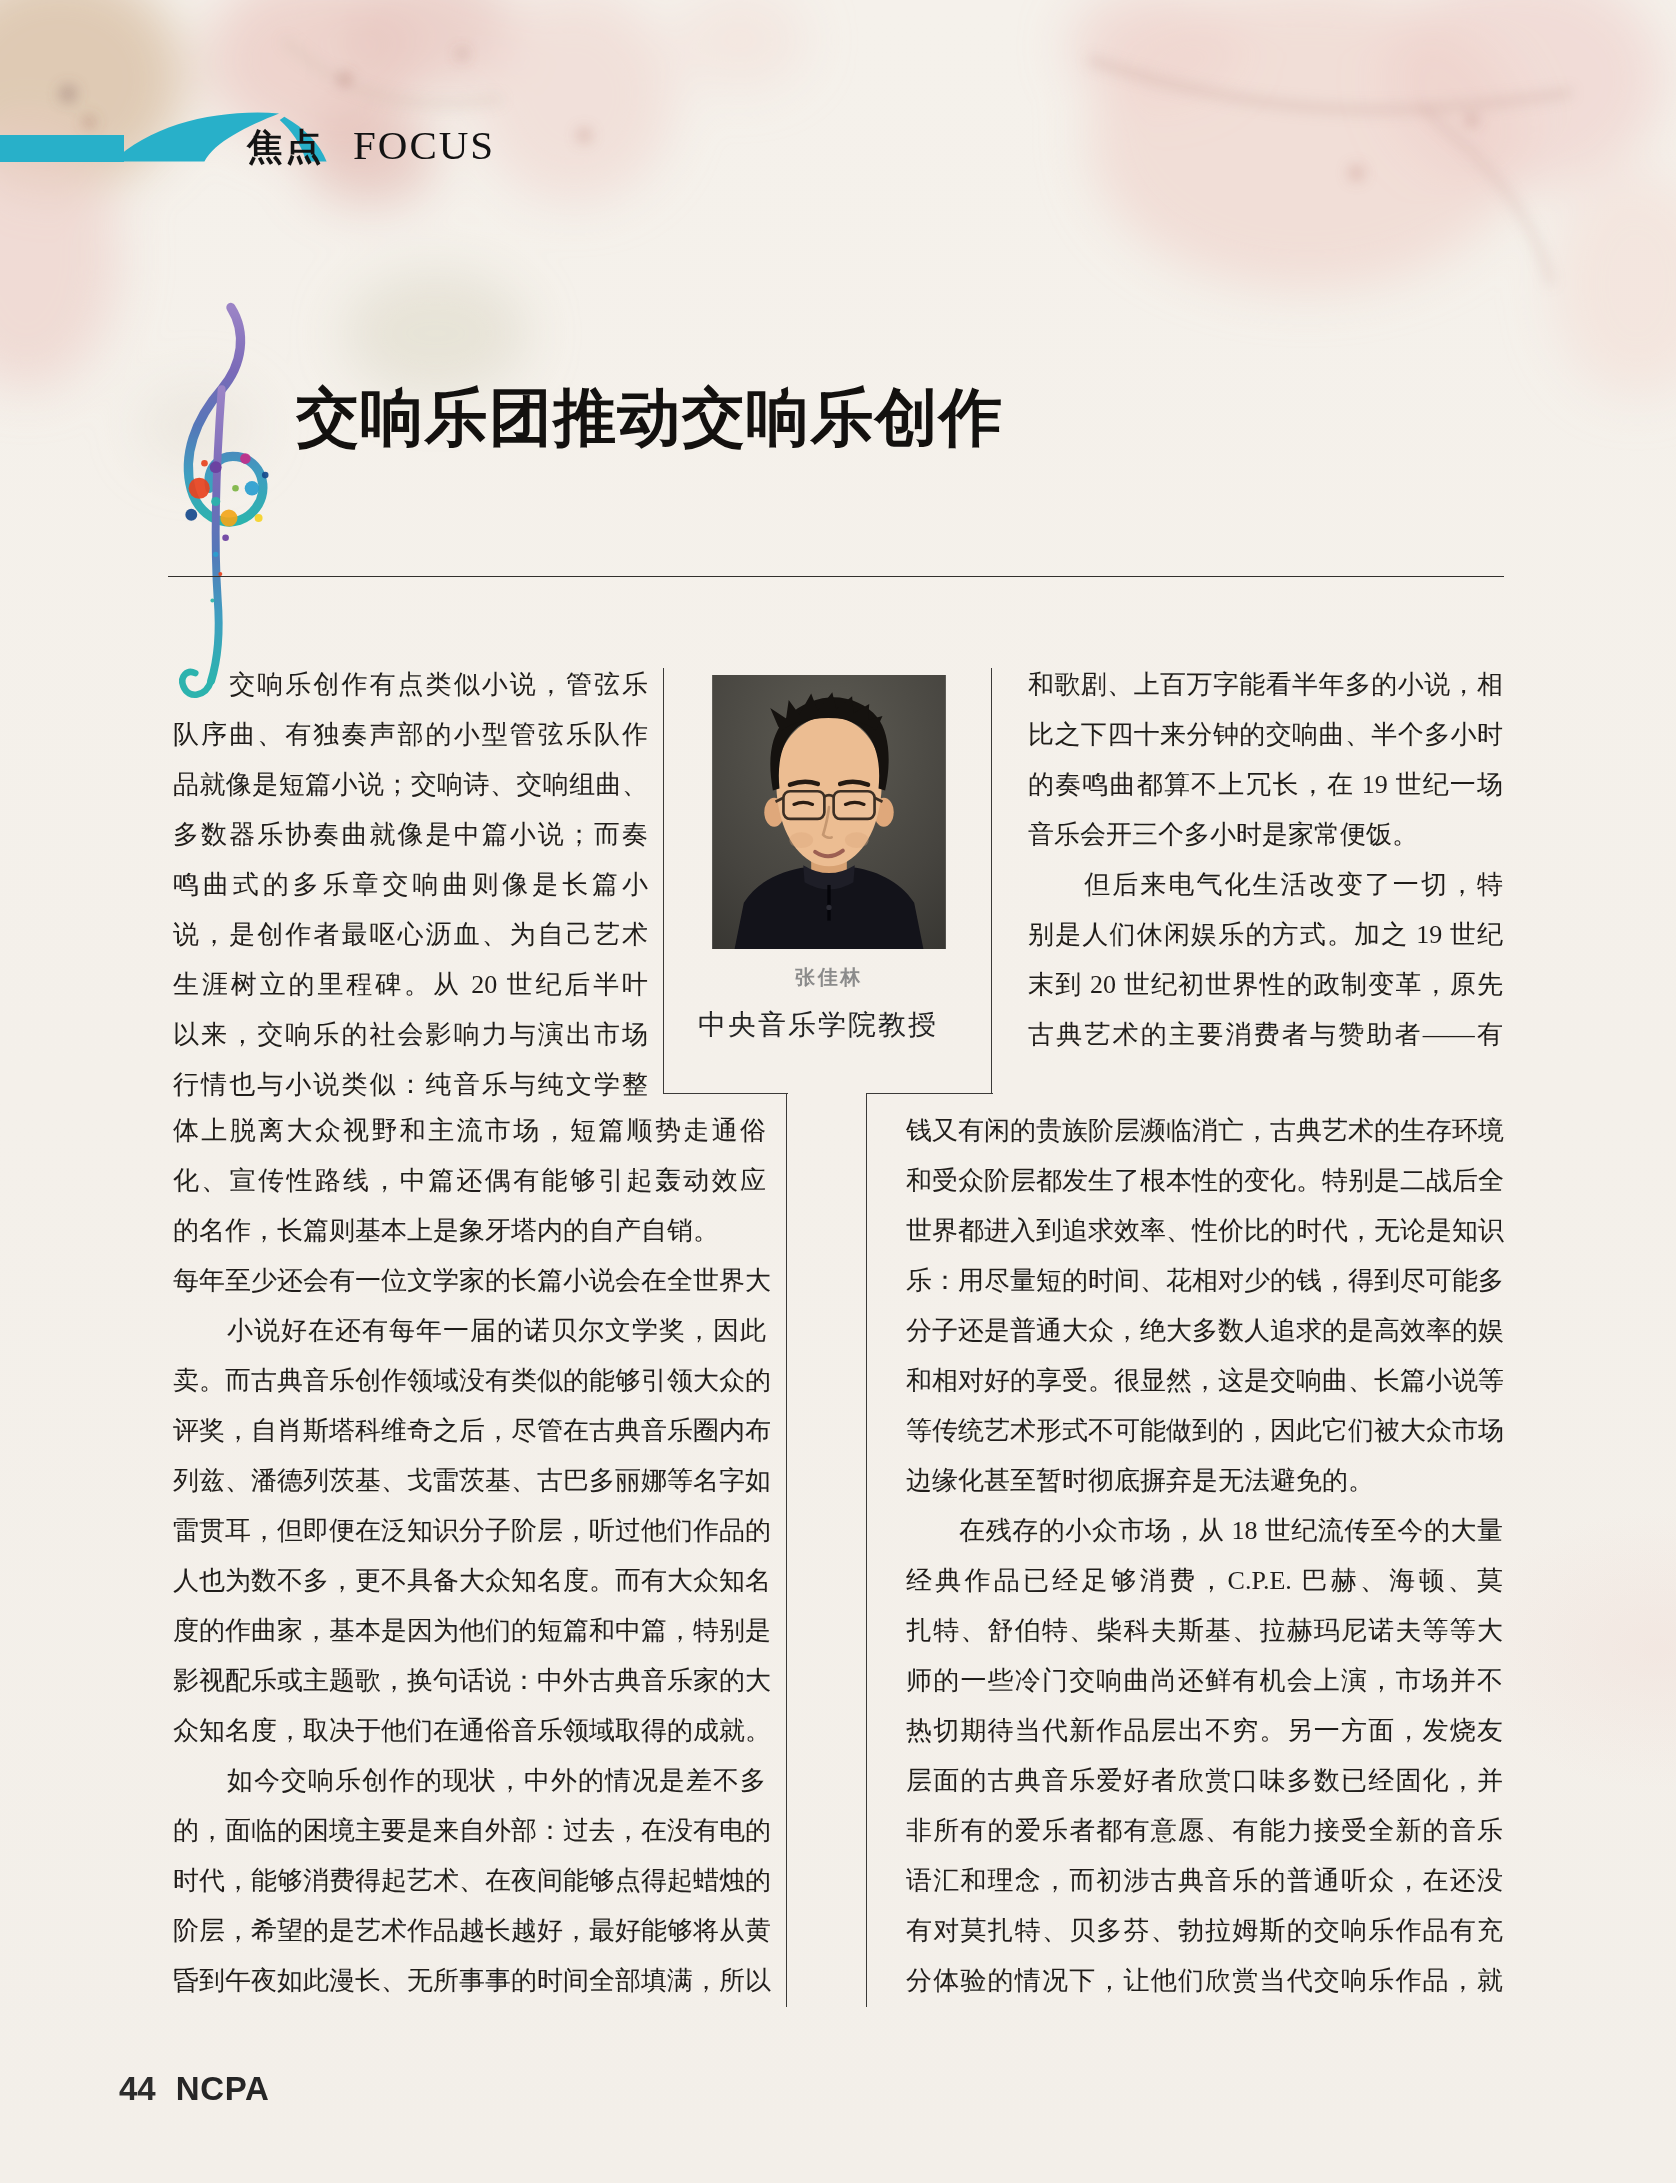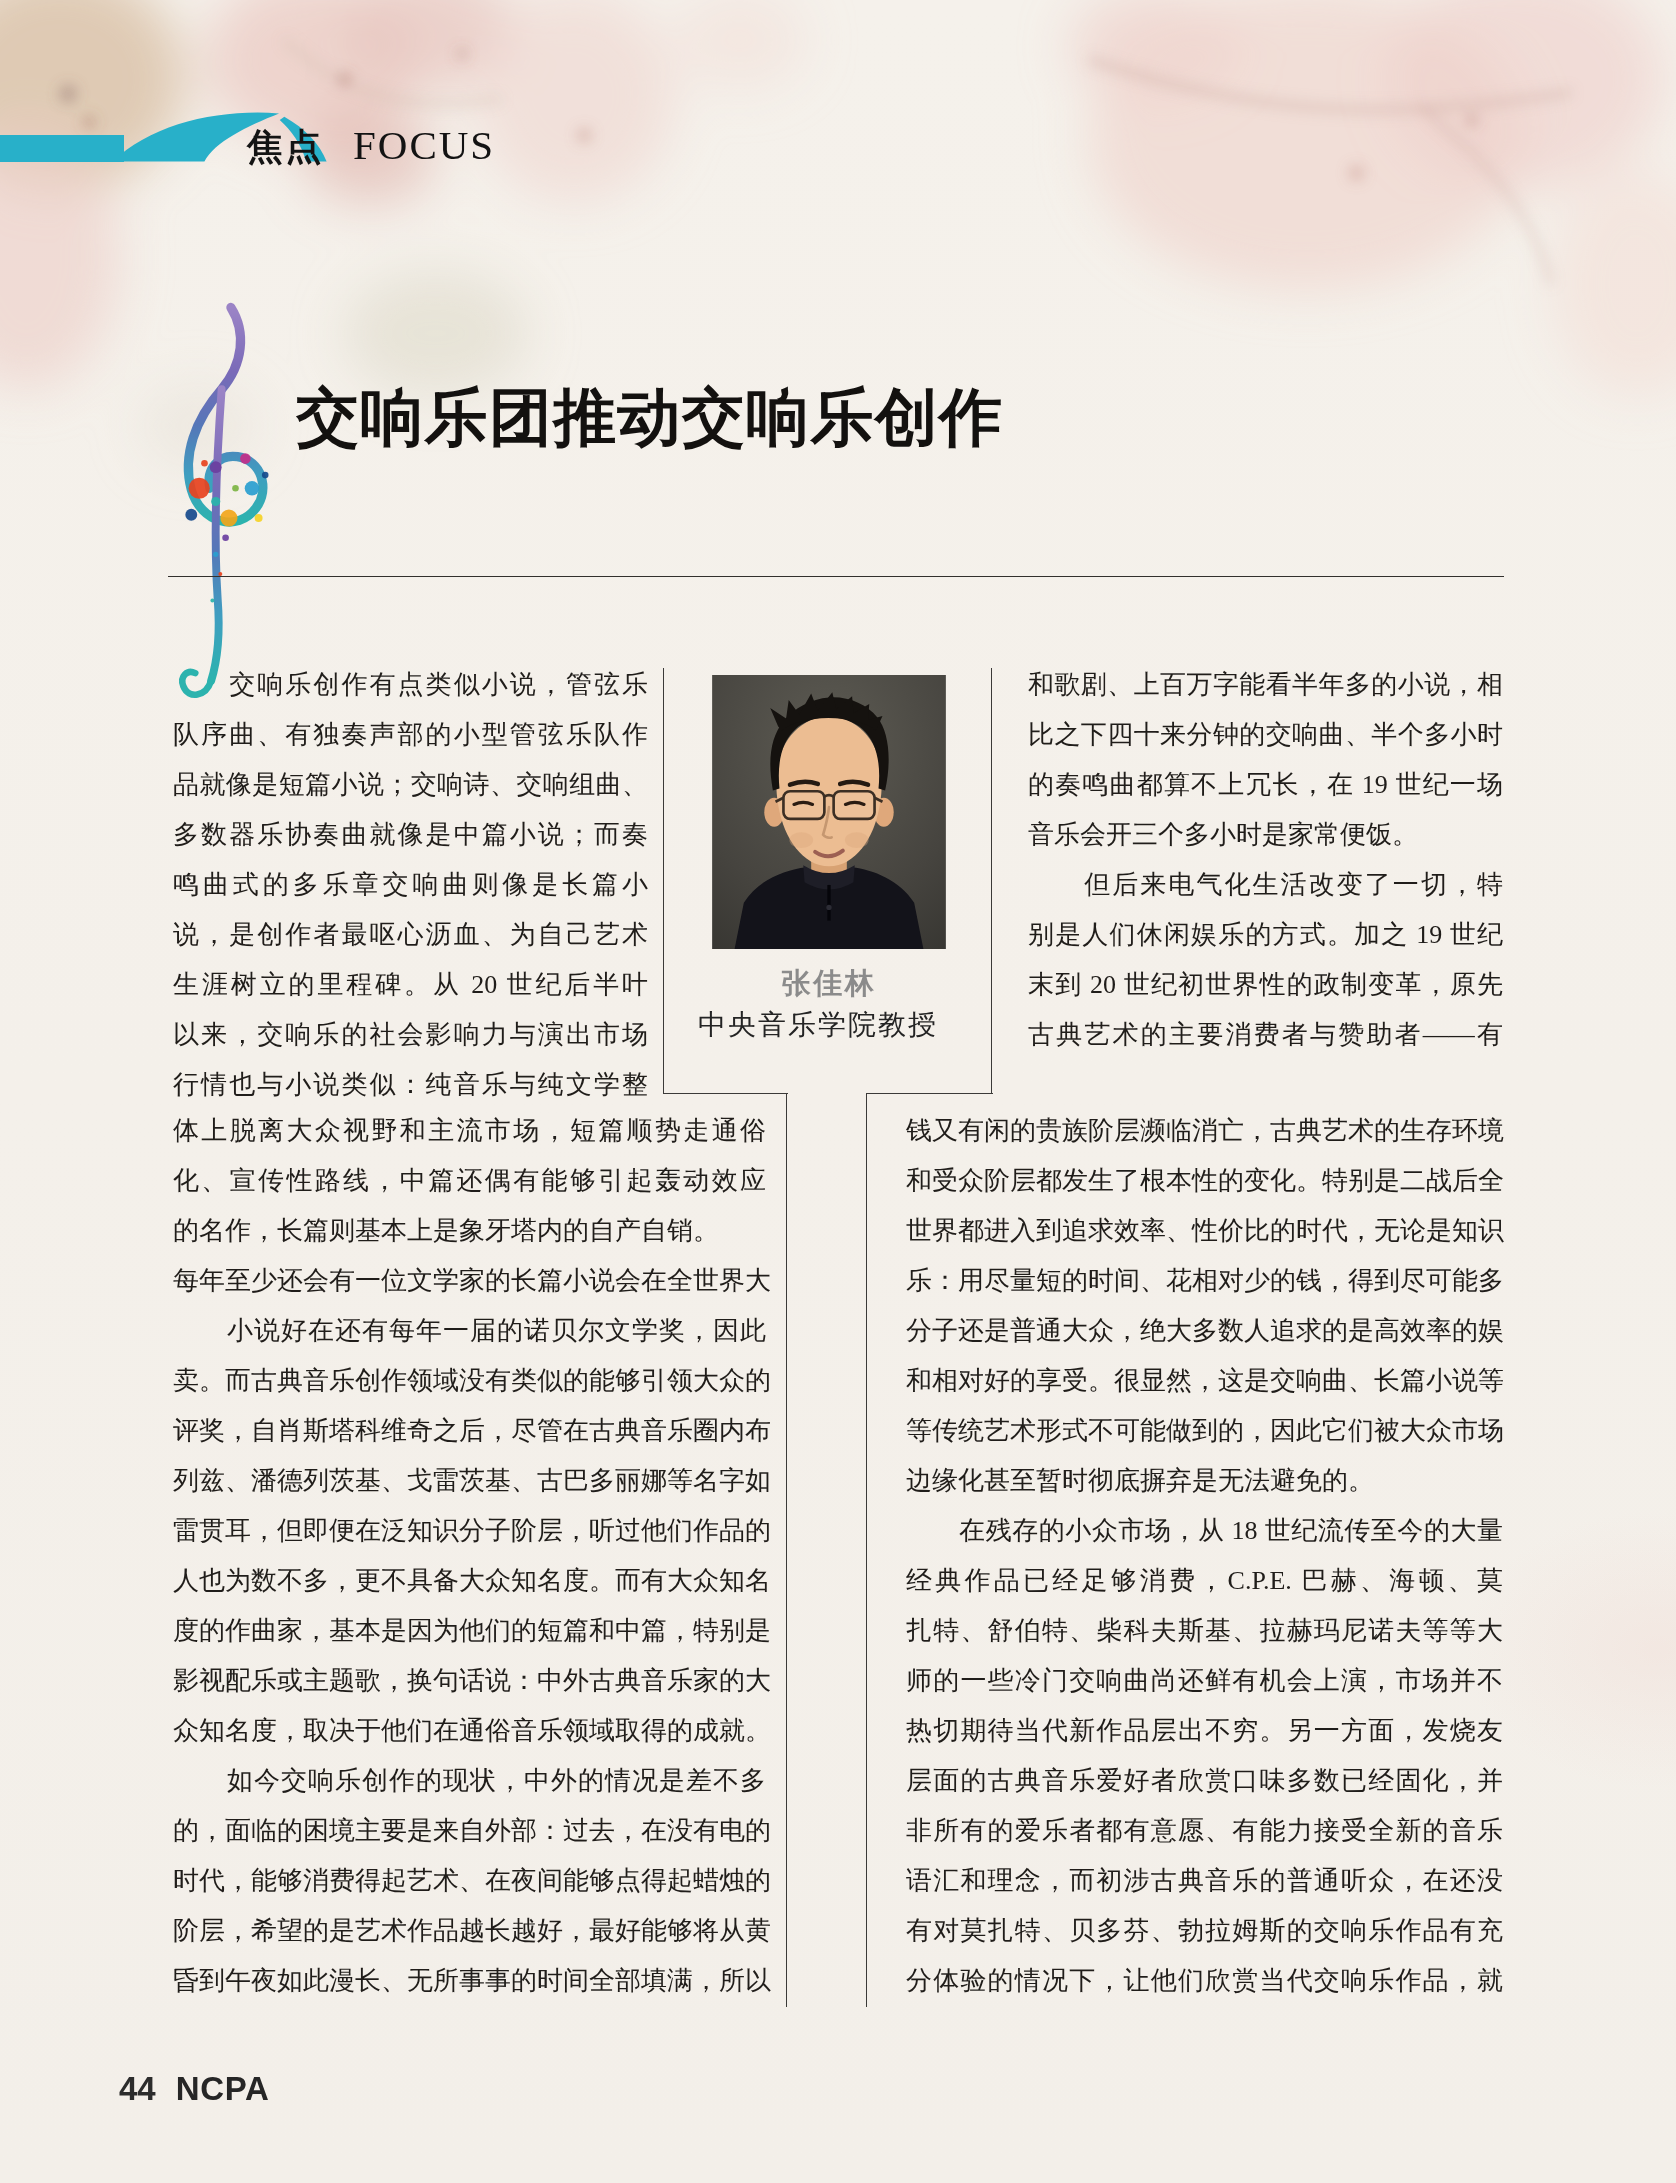--- a/index.html
+++ b/index.html
@@ -34,21 +34,21 @@
     font-family:"Liberation Serif","DejaVu Serif",serif;white-space:nowrap;
   }
   .title-divider{position:absolute;left:168px;top:576px;width:1336px;height:1.3px;background:#32302d;}
   
   .rule{position:absolute;background:#3b3a38;}
   
   .photo{position:absolute;left:712px;top:675px;width:234px;height:274px;}
   .caption-name{
     position:absolute;left:712px;top:964px;width:234px;text-align:center;
     font-family:"Liberation Sans","DejaVu Sans",sans-serif;
-    font-size:29px;font-weight:700;color:#8b8b8b;letter-spacing:2.6px;
+    font-size:20px;font-weight:700;color:#8b8b8b;letter-spacing:2.6px;
   }
   .caption-role{
     position:absolute;left:698px;top:1006px;width:260px;text-align:left;
     font-family:"Liberation Sans","DejaVu Sans",sans-serif;
     font-size:28px;font-weight:500;color:#242424;letter-spacing:2px;
   }
   
   .col-block{position:absolute;}
   .bline{
     font-size:26px;line-height:50px;height:50px;color:#201d1a;

